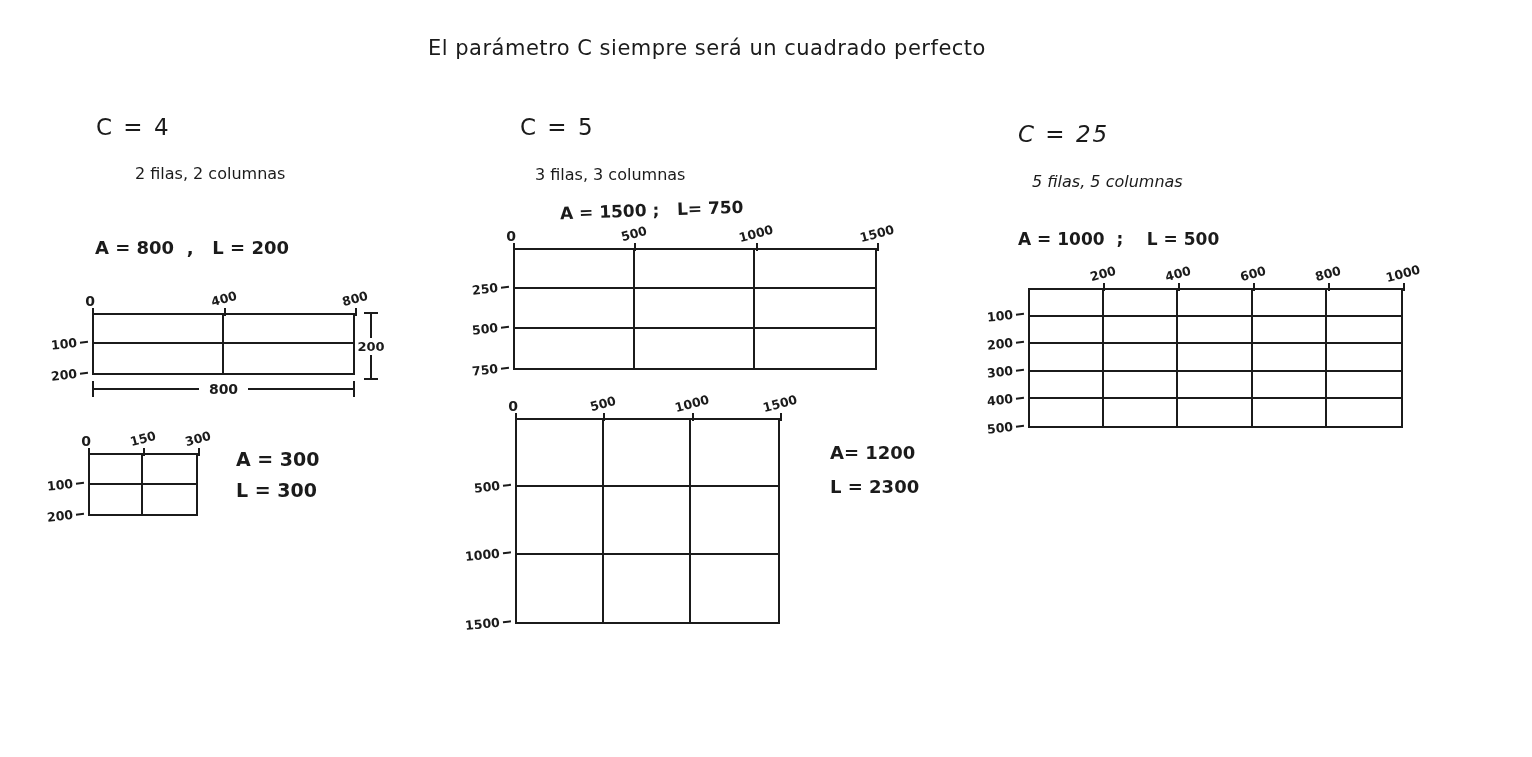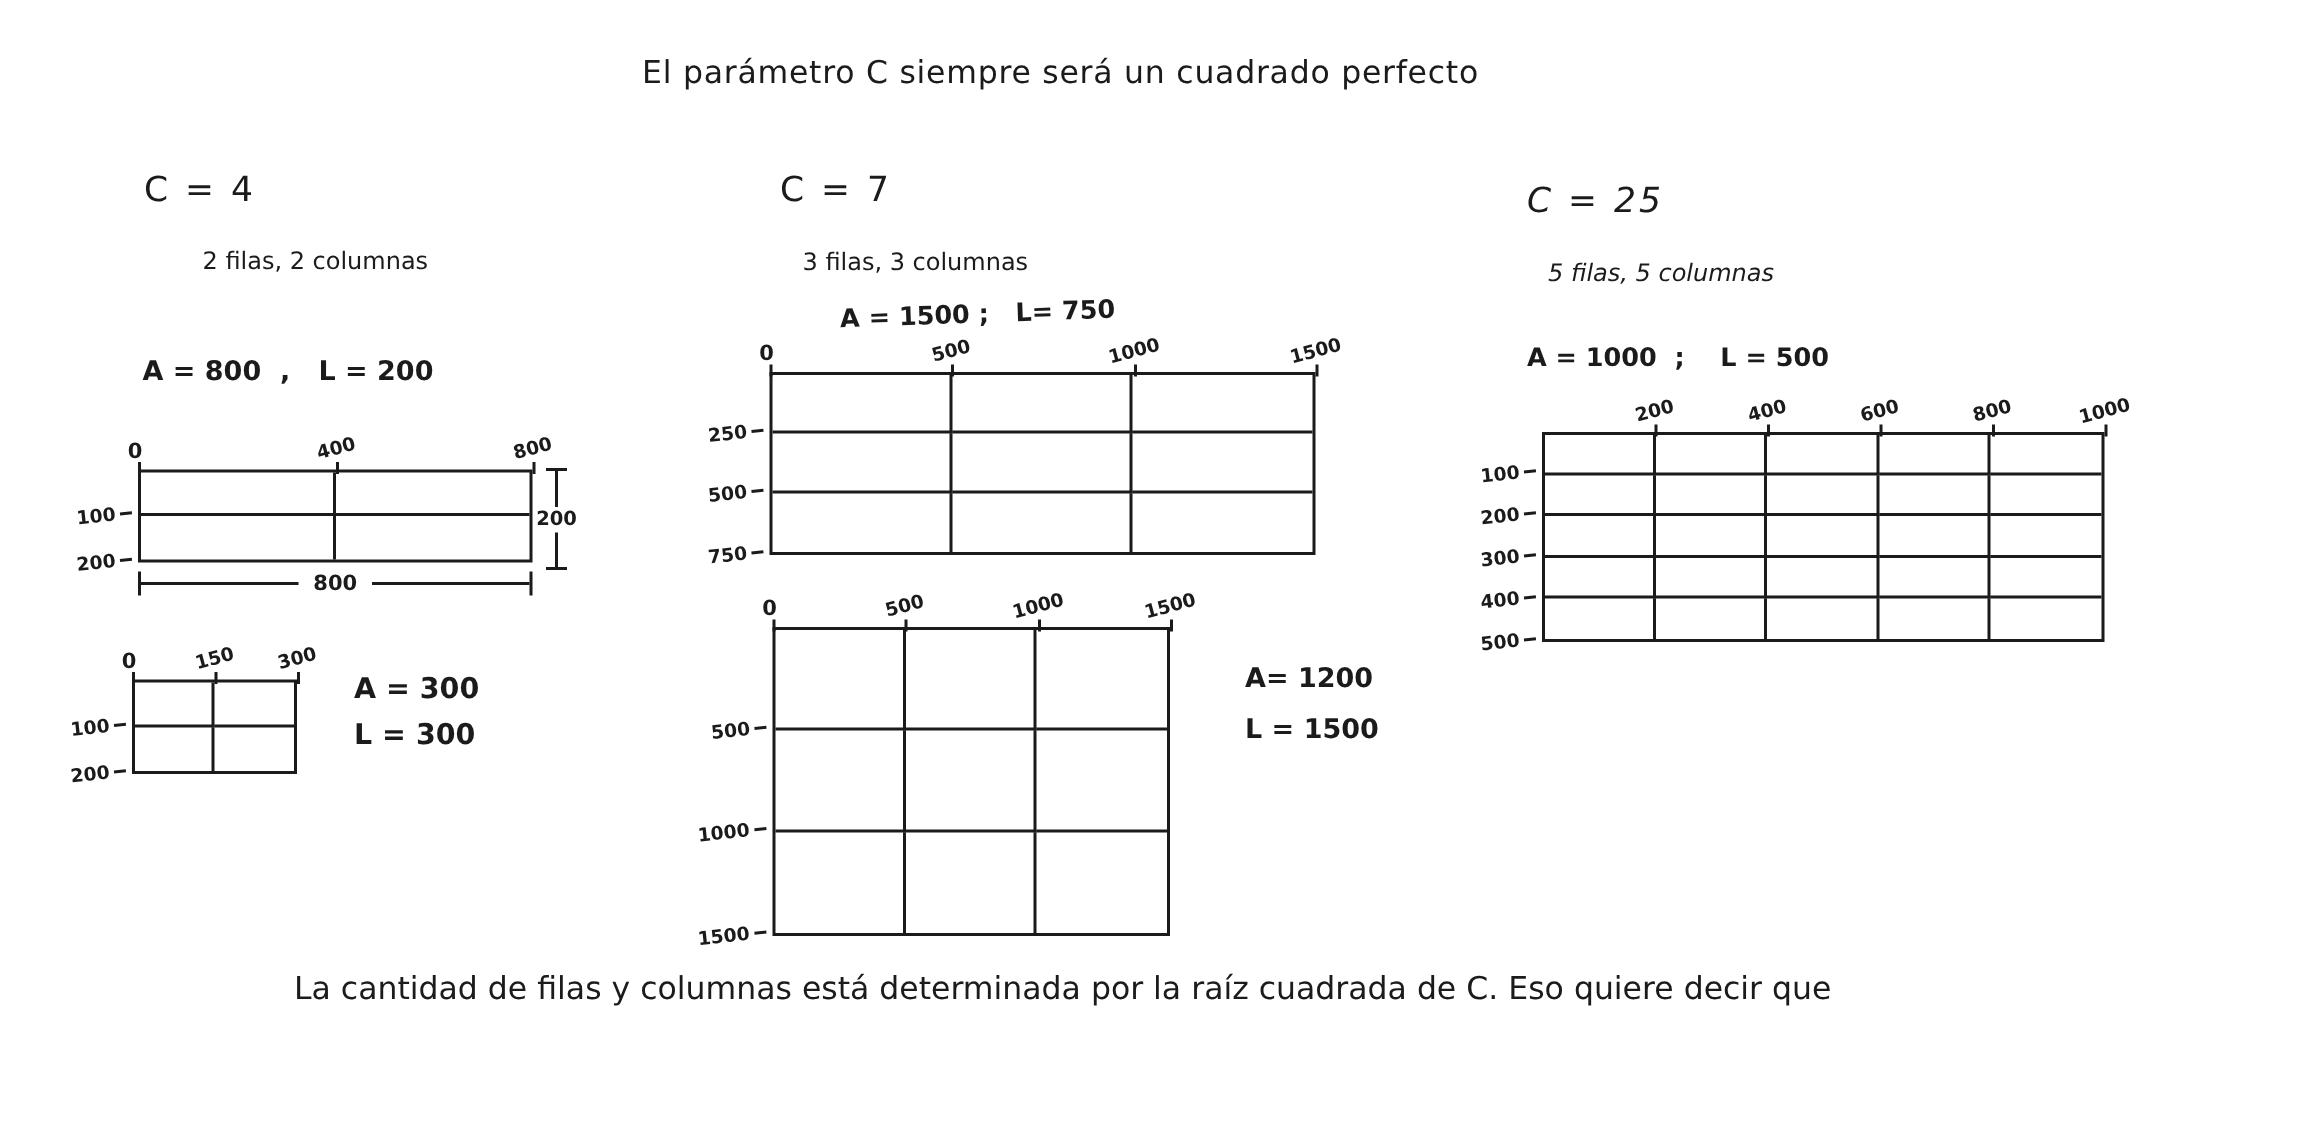--- a/index.html
+++ b/index.html
@@ -134,21 +134,21 @@
     <div class="grid-box" style="grid-template-columns: repeat(2, 1fr); grid-template-rows: repeat(2, 1fr);">
         <div style="border-right: 2px solid rgb(27, 27, 27); border-bottom: 2px solid rgb(27, 27, 27);"></div>
         <div style="border-bottom: 2px solid rgb(27, 27, 27);"></div>
         <div style="border-right: 2px solid rgb(27, 27, 27);"></div>
         <div></div>
       </div>
   </div>
   <div class="side-label sl-c4b-a">A = 300</div>
   <div class="side-label sl-c4b-l">L = 300</div>
 
-  <div class="heading h-c9">C = 7</div>
+  <div class="heading h-c9">C = 5</div>
   <div class="subheading s-c9">3 filas, 3 columnas</div>
   <div class="params p-c9">A = 1500 ;   L= 750</div>
 
   <div class="grid-wrap gw-c9a">
     <div class="x-ticks">
         <span class="xtick-label zero" style="left: 0%;">0</span>
         <i class="xtick-mark" style="left: 0%;"></i>
         <span class="xtick-label" style="left: 33.3333%;">500</span>
         <i class="xtick-mark" style="left: 33.3333%;"></i>
         <span class="xtick-label" style="left: 66.6667%;">1000</span>
@@ -196,21 +196,21 @@
         <div style="border-bottom: 2px solid rgb(27, 27, 27);"></div>
         <div style="border-right: 2px solid rgb(27, 27, 27); border-bottom: 2px solid rgb(27, 27, 27);"></div>
         <div style="border-right: 2px solid rgb(27, 27, 27); border-bottom: 2px solid rgb(27, 27, 27);"></div>
         <div style="border-bottom: 2px solid rgb(27, 27, 27);"></div>
         <div style="border-right: 2px solid rgb(27, 27, 27);"></div>
         <div style="border-right: 2px solid rgb(27, 27, 27);"></div>
         <div></div>
       </div>
   </div>
   <div class="side-label sl-c9b-a">A= 1200</div>
-  <div class="side-label sl-c9b-l">L = 1500</div>
+  <div class="side-label sl-c9b-l">L = 2300</div>
 
   <div class="heading h-c25">C = 25</div>
   <div class="subheading s-c25">5 filas, 5 columnas</div>
   <div class="params p-c25">A = 1000  ;    L = 500</div>
 
   <div class="grid-wrap gw-c25a">
     <div class="x-ticks">
         <span class="xtick-label" style="left: 20%;">200</span>
         <i class="xtick-mark" style="left: 20%;"></i>
         <span class="xtick-label" style="left: 40%;">400</span>
@@ -252,16 +252,15 @@
         <div style="border-bottom: 2px solid rgb(27, 27, 27);"></div>
         <div style="border-right: 2px solid rgb(27, 27, 27);"></div>
         <div style="border-right: 2px solid rgb(27, 27, 27);"></div>
         <div style="border-right: 2px solid rgb(27, 27, 27);"></div>
         <div style="border-right: 2px solid rgb(27, 27, 27);"></div>
         <div></div>
       </div>
   </div>
 
   <div class="footer">
-    <div>La cantidad de filas y columnas está determinada por la raíz cuadrada de C. Eso quiere decir que</div>
   </div>
 
 </div>
 
 </body></html>

